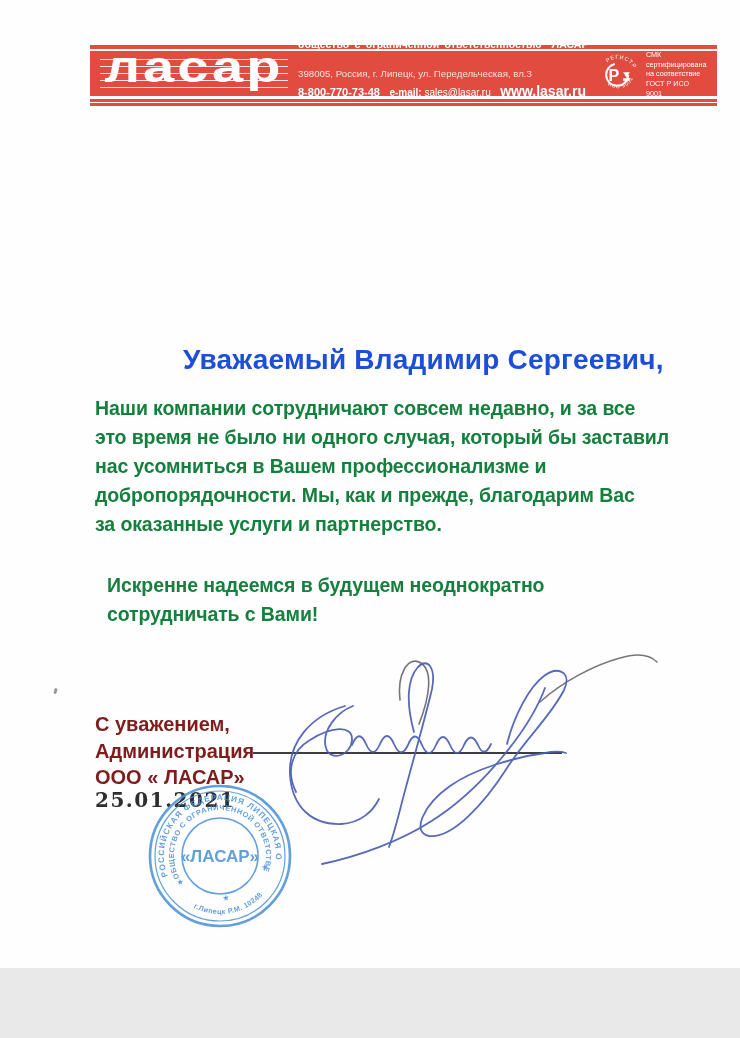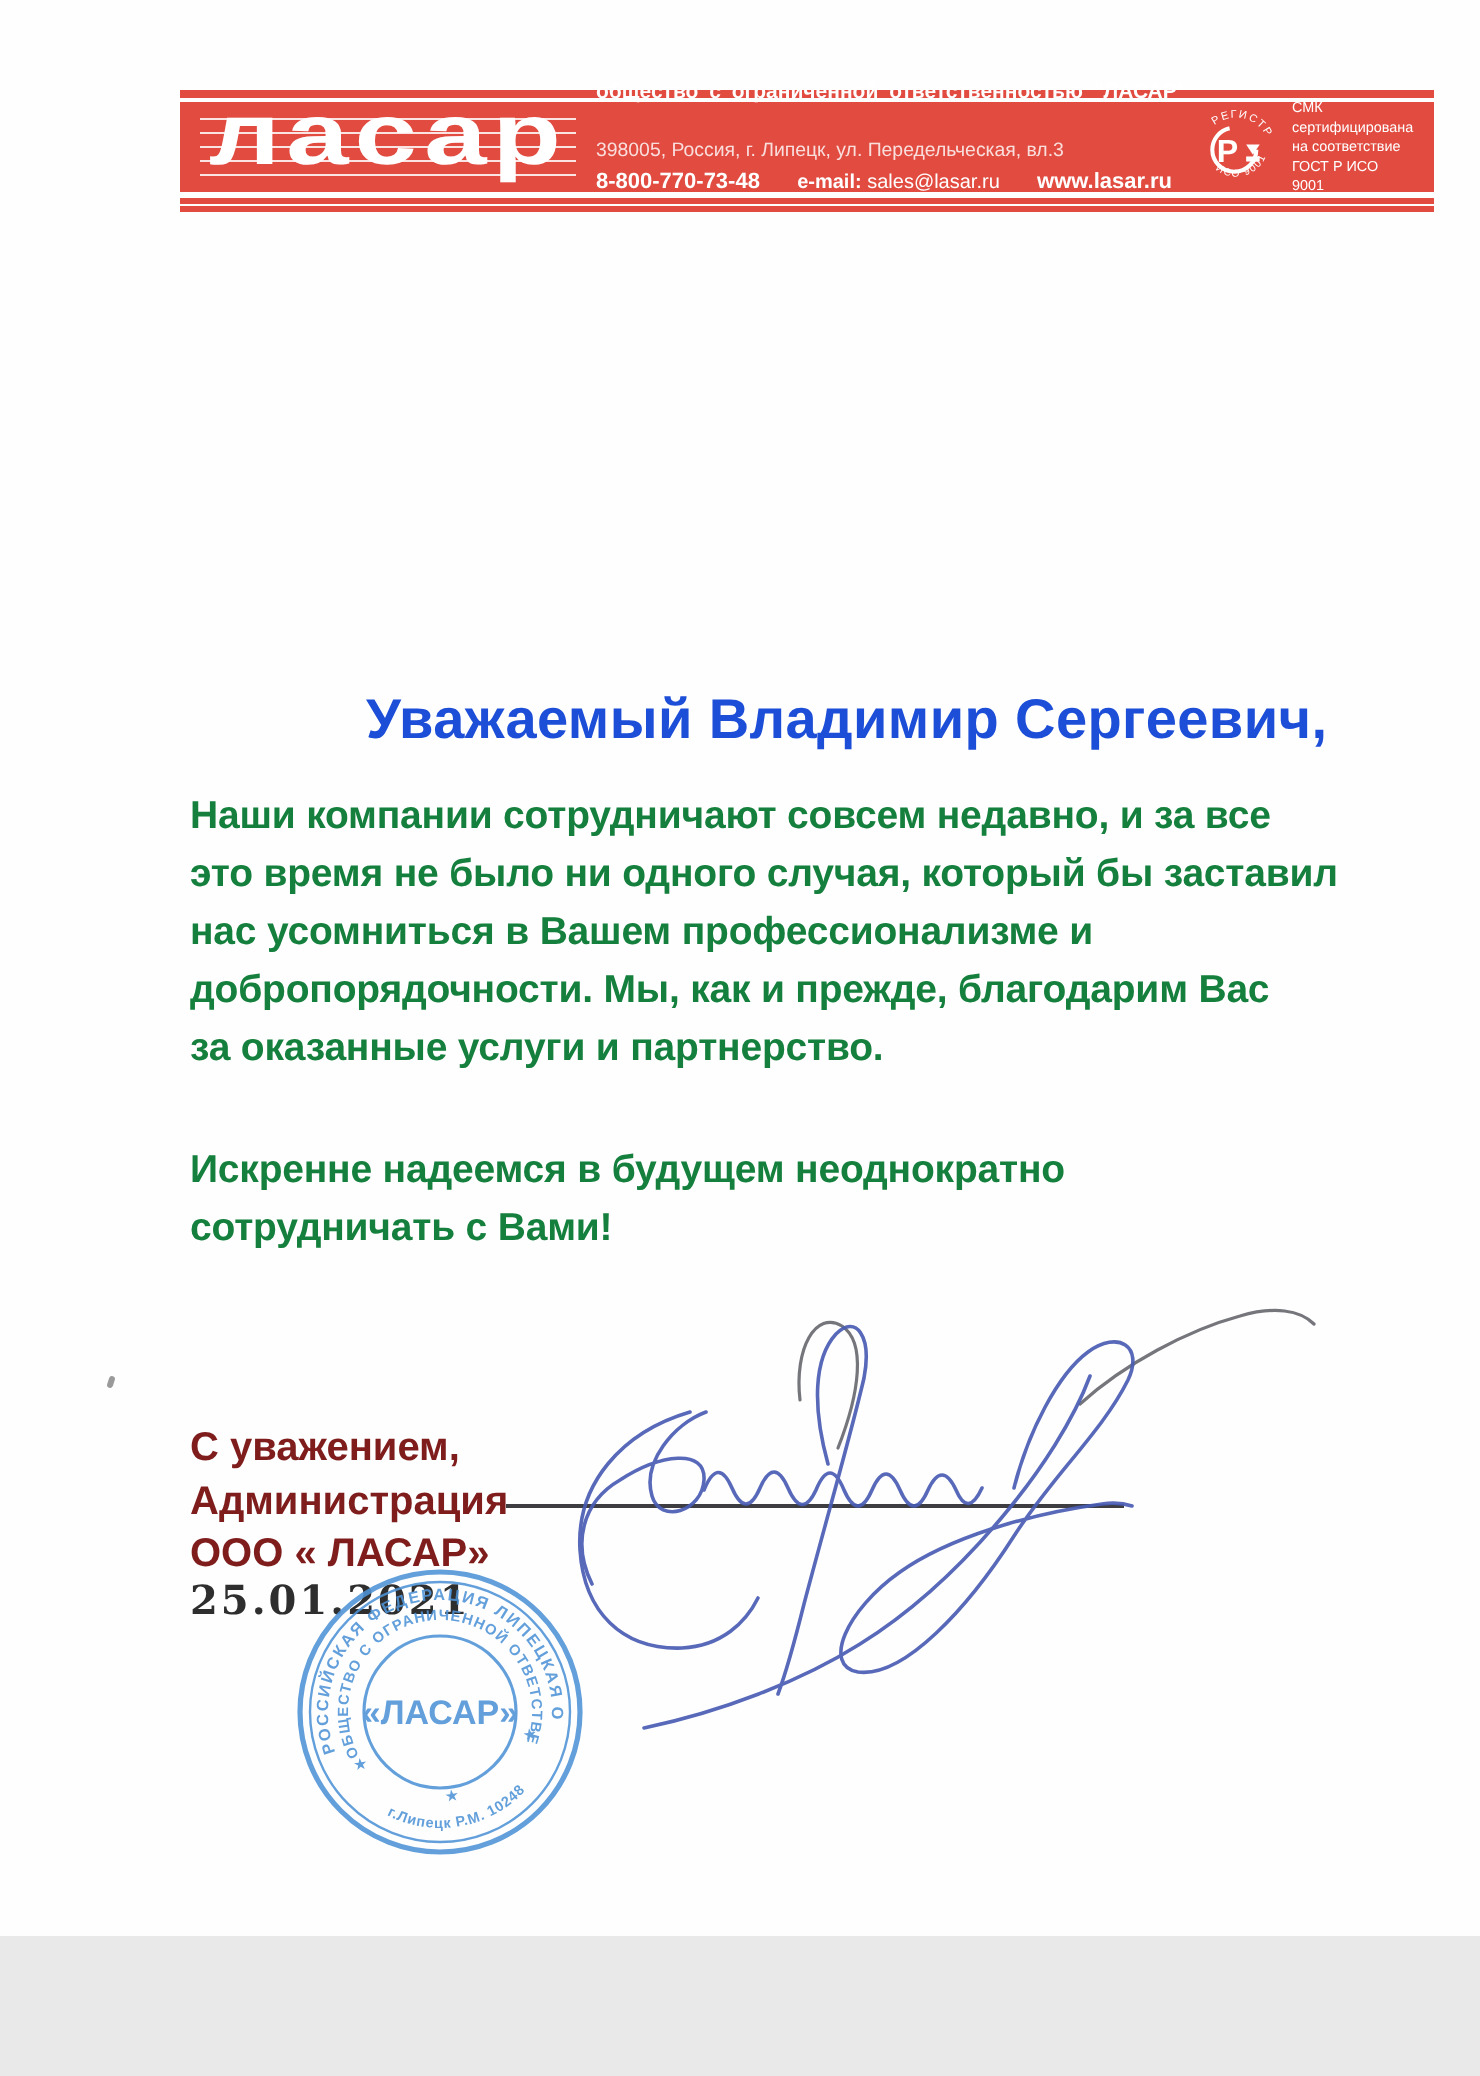--- a/index.html
+++ b/index.html
@@ -24,31 +24,31 @@
     font-size:56px;font-weight:bold;color:#fff;line-height:1;
     letter-spacing:3px;transform:scaleY(.78) translateY(-9px);transform-origin:center;
   }
   .band-text{width:288px;margin-left:10px;flex:0 0 auto;}
   .band-line1{font-size:10.5px;font-weight:bold;word-spacing:2.5px;white-space:nowrap;}
   .band-line2{font-size:9.7px;color:rgba(255,255,255,.82);margin-top:18px;white-space:nowrap;}
   .band-line3{display:flex;justify-content:space-between;align-items:baseline;margin-top:4px;}
   .band-phone{font-size:11px;font-weight:bold;}
   .band-email{font-size:10px;}
   .band-email b{font-weight:bold;}
-  .band-web{font-size:11px;font-weight:bold;}
+  .band-web{font-size:14px;font-weight:bold;}
   .band-note{font-size:10px;transform:scale(.62);transform-origin:left top;color:rgba(255,255,255,.75);white-space:nowrap;margin-top:0px;}
   .certmark{flex:0 0 auto;margin-left:6px;}
   .cert-text{font-size:10px;transform:scale(.72);transform-origin:left center;
     color:#fff;white-space:pre-line;line-height:1.35;width:130px;margin-left:2px;}
 
   
   .salutation{left:183px;top:344px;font-size:28px;font-weight:bold;color:#1d4ed8;letter-spacing:.2px;}
   .para{left:95px;font-size:19.5px;font-weight:bold;color:#15803d;line-height:29px;white-space:pre-line;letter-spacing:-.1px;}
   .para1{top:394px;width:600px;}
-  .para2{top:571px;width:600px;}
+  .para2{top:571px;width:600px;margin-left:12px;}
   .closing{left:95px;top:711px;font-size:20px;font-weight:bold;color:#7f1d1d;line-height:26.5px;white-space:pre-line;}
   .date{left:95px;top:788px;font-family:"DejaVu Serif","Liberation Serif",serif;
     font-size:20px;font-weight:bold;color:#2e2e2e;letter-spacing:1.5px;}
   .sig-line{left:253px;top:752px;width:309px;height:2.4px;background:#3d3d42;}
   .speck{left:54px;top:688px;width:3px;height:6px;background:#9a9a9a;transform:rotate(18deg);border-radius:2px;}
 
   .stamp-svg{left:138px;top:775px;}
   .sig-svg{left:270px;top:630px;}
 </style>
 </head>

